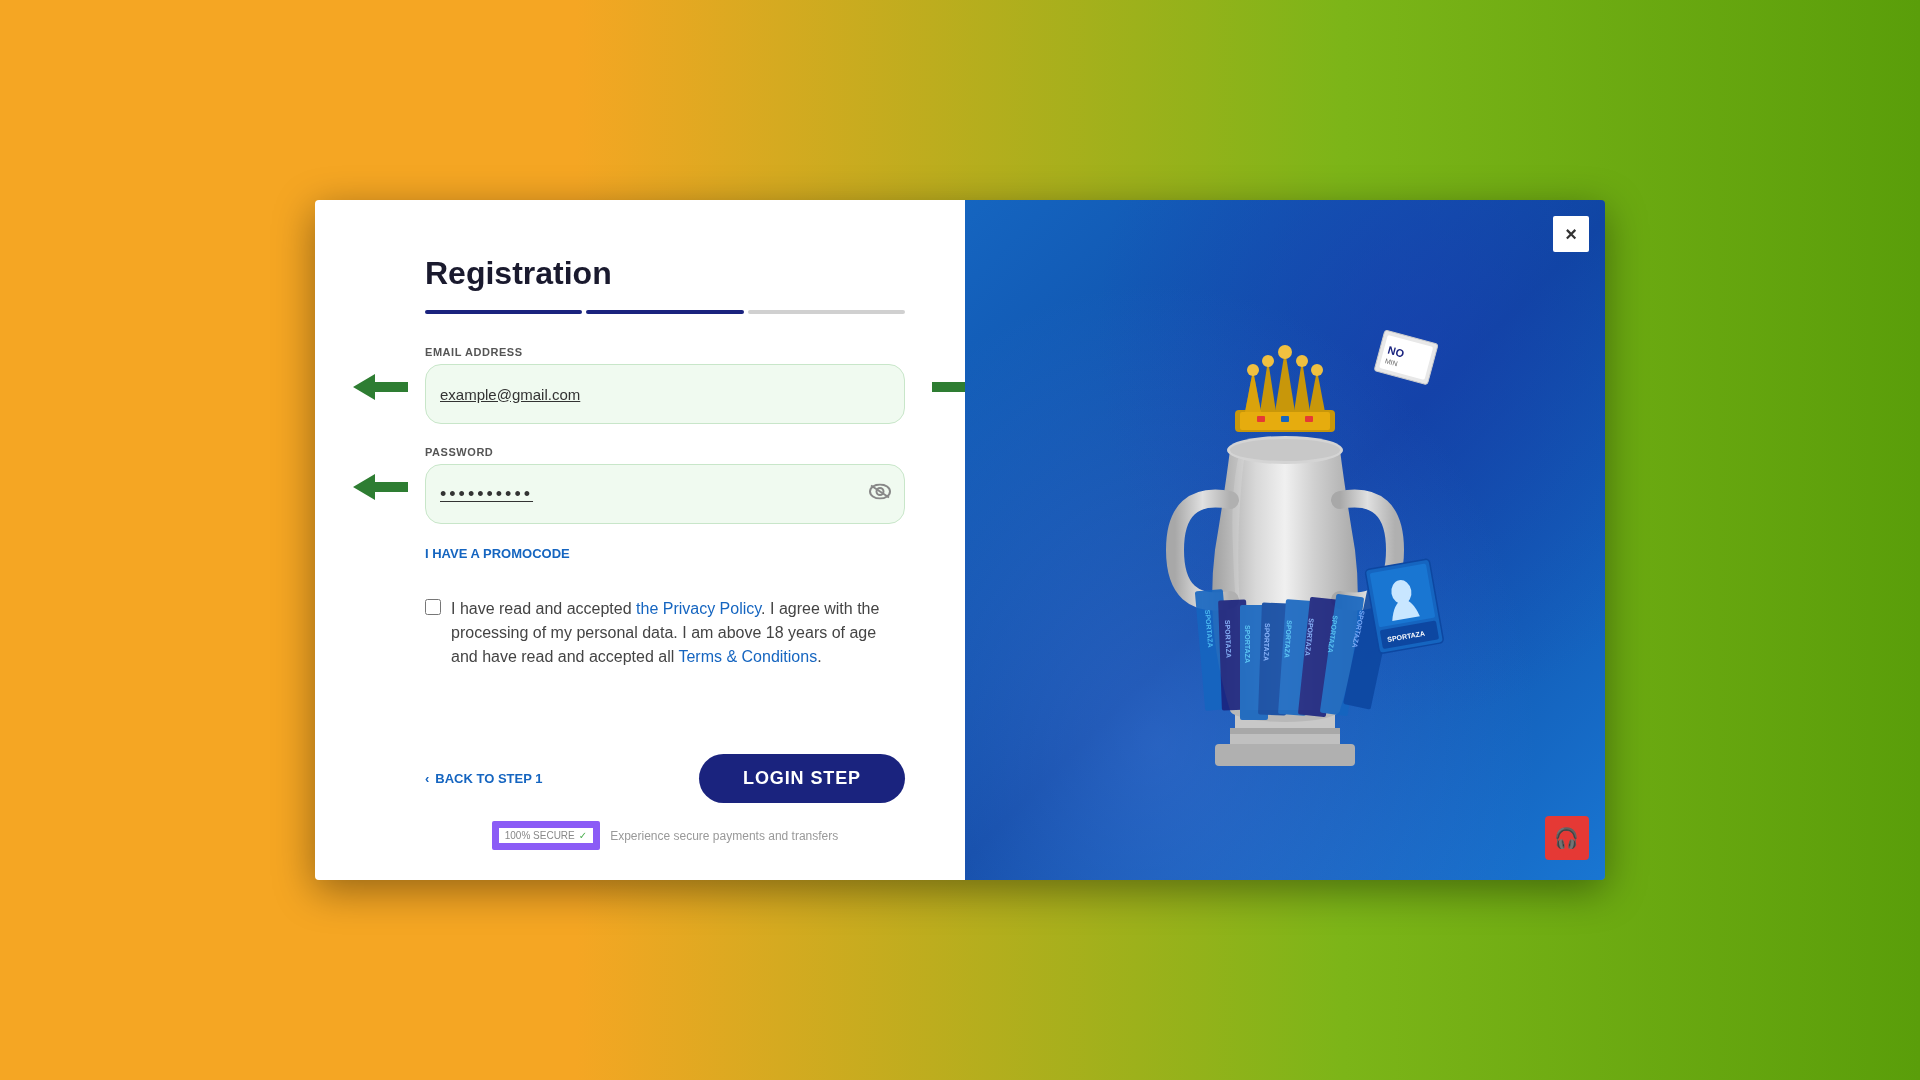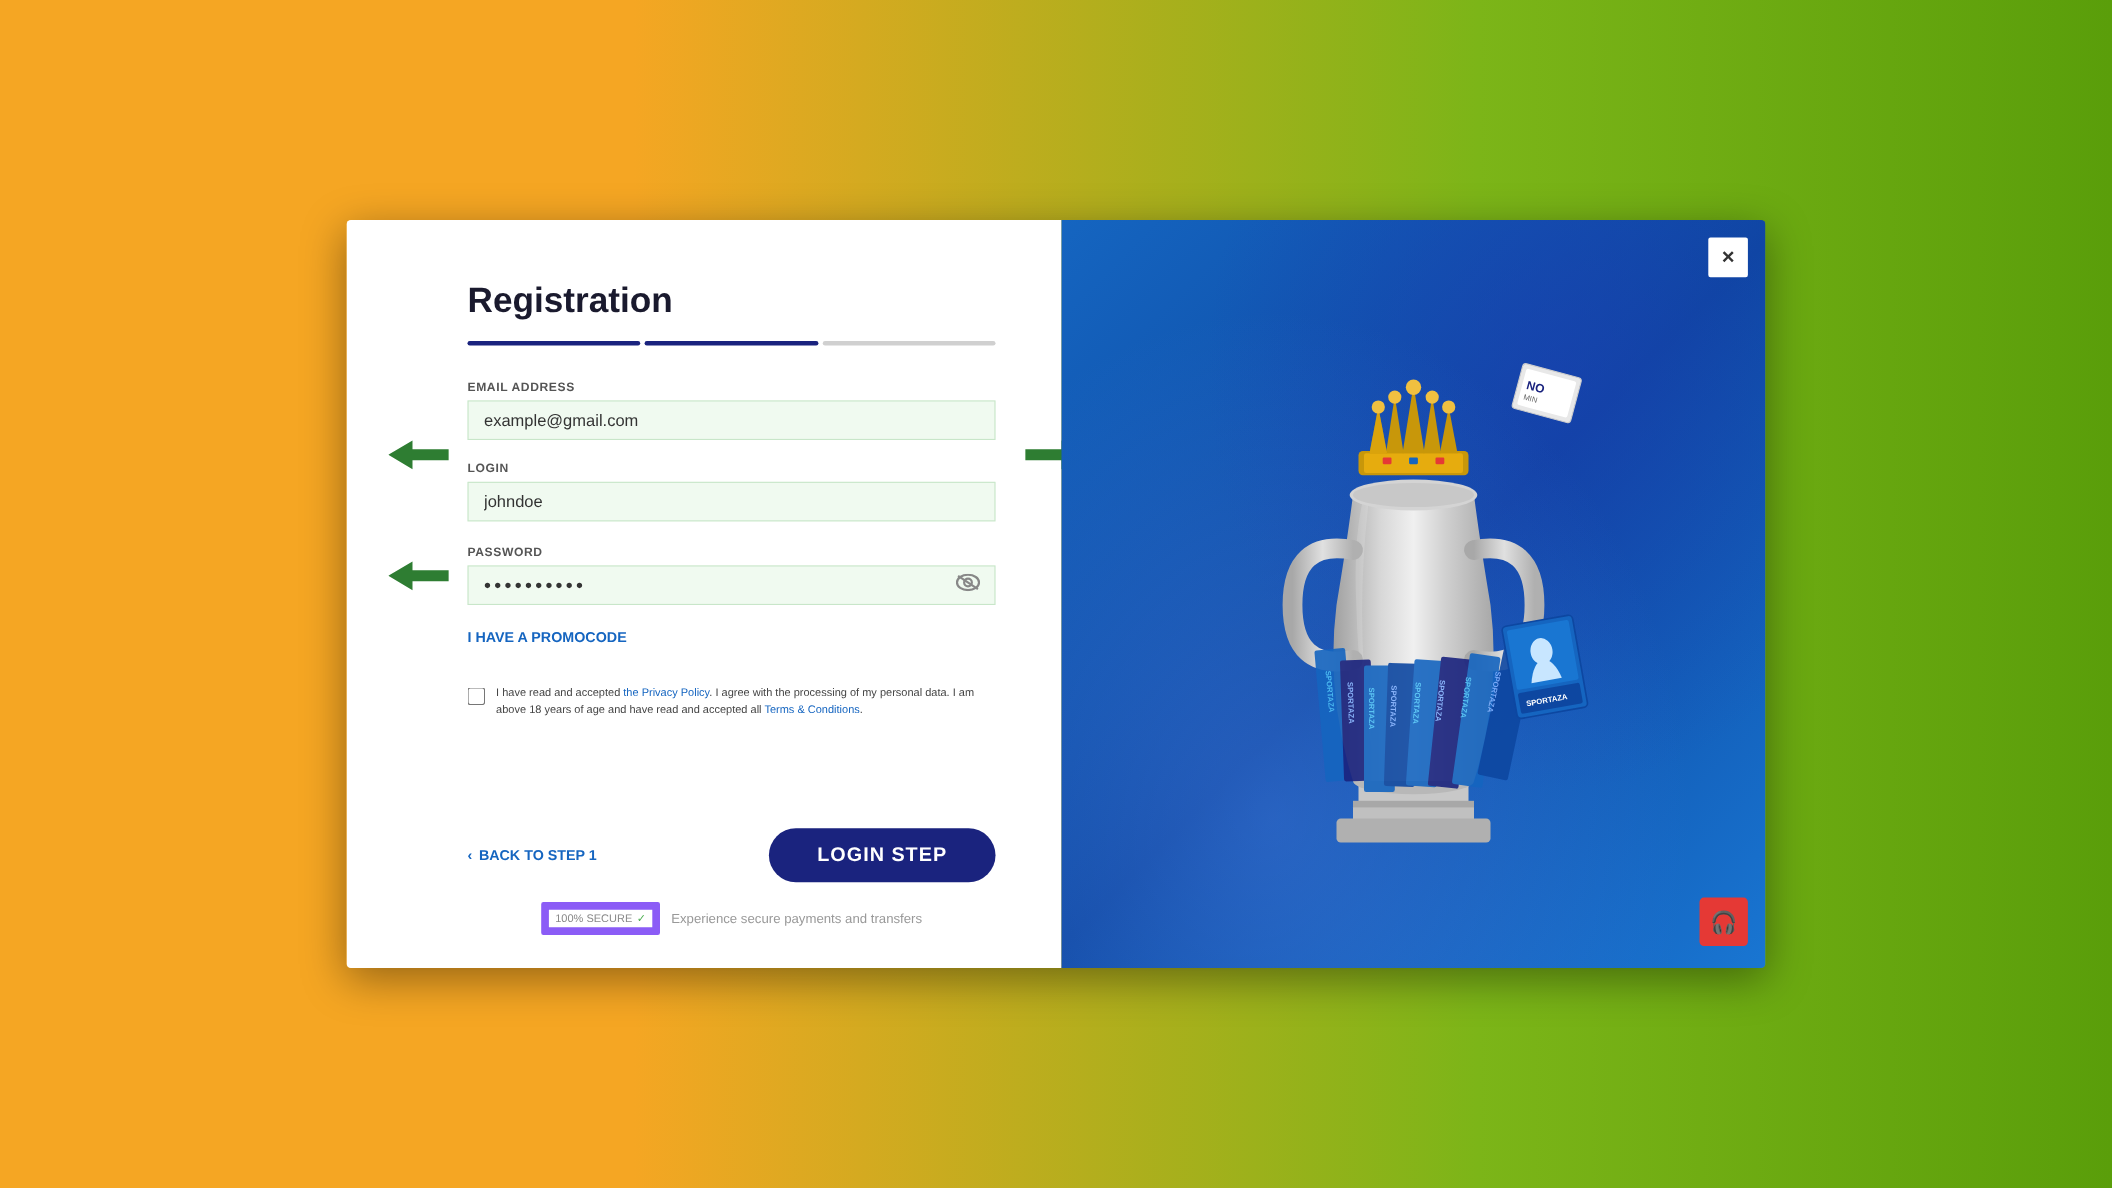--- a/index.html
+++ b/index.html
@@ -82,28 +82,29 @@
     .field-label {
       font-size: 11px;
       font-weight: 700;
       color: #555;
       letter-spacing: 0.05em;
       margin-bottom: 6px;
       text-transform: uppercase;
     }
 
     .form-input {
-      height: 36px;
+      height: 60px;
       border: 1.5px solid #c8e6c9;
-      border-radius: 0;
+      border-radius: 16px;
       background: #f0faf0;
       padding: 0 14px;
       font-size: 15px;
       color: #333;
       outline: none;
+      text-decoration: underline;
     }
 
     .form-input.password-input {
       letter-spacing: 3px;
       font-size: 18px;
     }
 
     .password-wrapper {
       position: relative;
     }
@@ -150,21 +151,21 @@
       width: 16px;
       height: 16px;
       margin-top: 2px;
       flex-shrink: 0;
       cursor: pointer;
       border: 1.5px solid #999;
       accent-color: #1565c0;
     }
 
     .checkbox-label {
-      font-size: 10px;
+      font-size: 16px;
       color: #444;
       line-height: 1.5;
     }
 
     .checkbox-label a {
       color: #1565c0;
       text-decoration: none;
     }
 
     
@@ -324,24 +325,20 @@
         <div style="position:absolute; right:-82px; top:55%; transform:translateY(-50%);">
           <svg width="55" height="30" viewBox="0 0 55 30">
               <polygon points="55,15 33,2 33,10 0,10 0,20 33,20 33,28" fill="#2e7d32"></polygon>
             </svg>
         </div>
 
         <div style="display:flex; gap:20px;flex-direction:column;">
           <div class="form-group">
             <label class="field-label">EMAIL ADDRESS</label>
             <input type="email" class="form-input" value="example@gmail.com" style="">
-          </div>
-          <div class="form-group">
-            <label class="field-label">LOGIN</label>
-            <input type="text" class="form-input" value="johndoe" style="">
           </div>
         </div>
       </div>
 
       <div style="position:relative; margin-bottom: 22px;">
 
         <div style="position:absolute; left:-72px; top:55%; transform:translateY(-50%);">
           <svg width="55" height="30" viewBox="0 0 55 30">
               <polygon points="0,15 22,2 22,10 55,10 55,20 22,20 22,28" fill="#2e7d32"></polygon>
             </svg>

